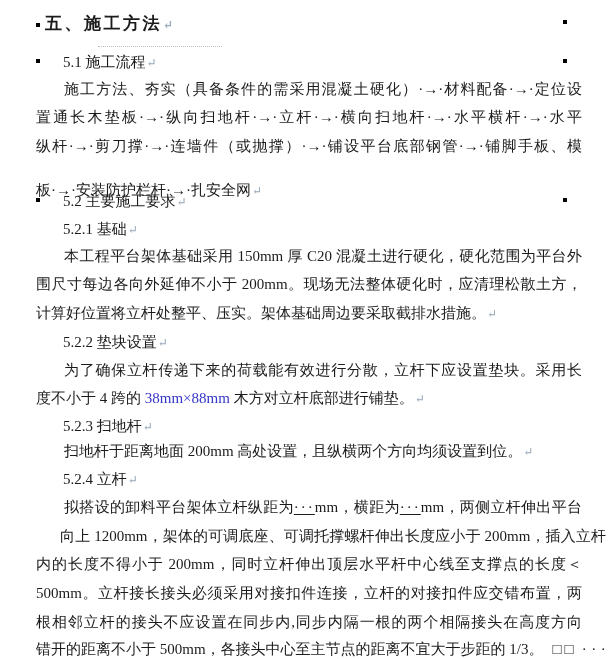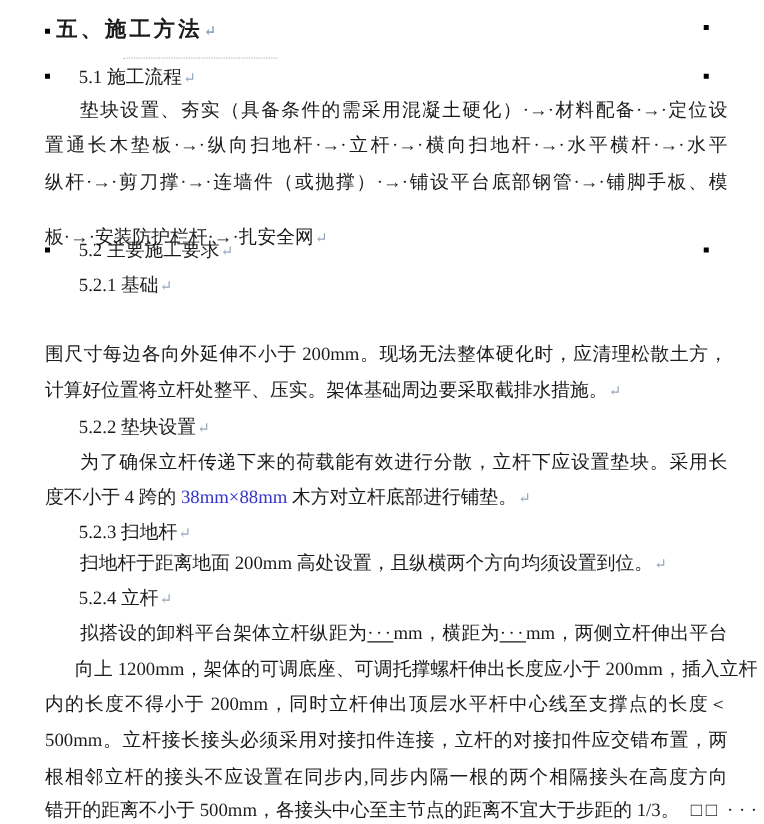--- a/index.html
+++ b/index.html
@@ -27,26 +27,27 @@
   .heading .sq-l{top:10px;}
   .hdots{position:absolute;left:98px;top:46px;width:124px;height:0;border-bottom:1.5px dotted #bdbdbd;}
 </style>
 </head>
 <body>
 
 <div class="page" id="page" style="--page-bg: #ffffff; --text: #1b1b1b; --accent: #3434c8; --pilcrow: #96a8ba;">
   <div class="hdots"></div>
 <div class="line heading" style="top: 13px; text-indent: 9px;"><span class="seg">五、施工方法</span><span class="pilcrow">↵</span><span class="sq sq-l"></span><span class="sq sq-r"></span></div>
     <div class="line" style="top: 52px; text-indent: 27px;"><span class="seg">5.1 施工流程</span><span class="pilcrow">↵</span><span class="sq sq-l"></span><span class="sq sq-r"></span></div>
-    <div class="line j" style="top: 79px; text-indent: 28px;"><span class="seg">垫块设置、夯实（具备条件的需采用混凝土硬化）·→·材料配备·→·定位设</span></div>
+    <div class="line j" style="top: 79px; text-indent: 28px;"><span class="seg">施工方法、夯实（具备条件的需采用混凝土硬化）·→·材料配备·→·定位设</span></div>
     <div class="line j" style="top: 107px;"><span class="seg">置通长木垫板·→·纵向扫地杆·→·立杆·→·横向扫地杆·→·水平横杆·→·水平</span></div>
     <div class="line j" style="top: 136px;"><span class="seg">纵杆·→·剪刀撑·→·连墙件（或抛撑）·→·铺设平台底部钢管·→·铺脚手板、模</span></div>
     <div class="line" style="top: 180px;"><span class="seg">板·→·安装防护栏杆·→·扎安全网</span><span class="pilcrow">↵</span></div>
     <div class="line" style="top: 191px; text-indent: 27px;"><span class="seg">5.2 主要施工要求</span><span class="pilcrow">↵</span><span class="sq sq-l"></span><span class="sq sq-r"></span></div>
     <div class="line" style="top: 219px; text-indent: 27px;"><span class="seg">5.2.1 基础</span><span class="pilcrow">↵</span></div>
+    <div class="line j" style="top: 246px; text-indent: 28px;"><span class="seg">本工程平台架体基础采用 150mm 厚 C20 混凝土进行硬化，硬化范围为平台外</span></div>
     <div class="line j" style="top: 274px;"><span class="seg">围尺寸每边各向外延伸不小于 200mm。现场无法整体硬化时，应清理松散土方，</span></div>
     <div class="line" style="top: 303px;"><span class="seg">计算好位置将立杆处整平、压实。架体基础周边要采取截排水措施。</span><span class="pilcrow">↵</span></div>
     <div class="line" style="top: 332px; text-indent: 27px;"><span class="seg">5.2.2 垫块设置</span><span class="pilcrow">↵</span></div>
     <div class="line j" style="top: 360px; text-indent: 28px;"><span class="seg">为了确保立杆传递下来的荷载能有效进行分散，立杆下应设置垫块。采用长</span></div>
     <div class="line" style="top: 388px;"><span class="seg">度不小于 4 跨的 </span><span class="seg blue">38mm×88mm</span><span class="seg"> 木方对立杆底部进行铺垫。</span><span class="pilcrow">↵</span></div>
     <div class="line" style="top: 416px; text-indent: 27px;"><span class="seg">5.2.3 扫地杆</span><span class="pilcrow">↵</span></div>
     <div class="line" style="top: 441px; text-indent: 28px;"><span class="seg">扫地杆于距离地面 200mm 高处设置，且纵横两个方向均须设置到位。</span><span class="pilcrow">↵</span></div>
     <div class="line" style="top: 469px; text-indent: 27px;"><span class="seg">5.2.4 立杆</span><span class="pilcrow">↵</span></div>
     <div class="line j" style="top: 497px; text-indent: 28px;"><span class="seg">拟搭设的卸料平台架体立杆纵距为</span><span class="seg ph">···</span><span class="seg">mm，横距为</span><span class="seg ph">···</span><span class="seg">mm，两侧立杆伸出平台</span></div>
     <div class="line j" style="top: 526px; margin-left: 24px;"><span class="seg">向上 1200mm，架体的可调底座、可调托撑螺杆伸出长度应小于 200mm，插入立杆</span></div>

